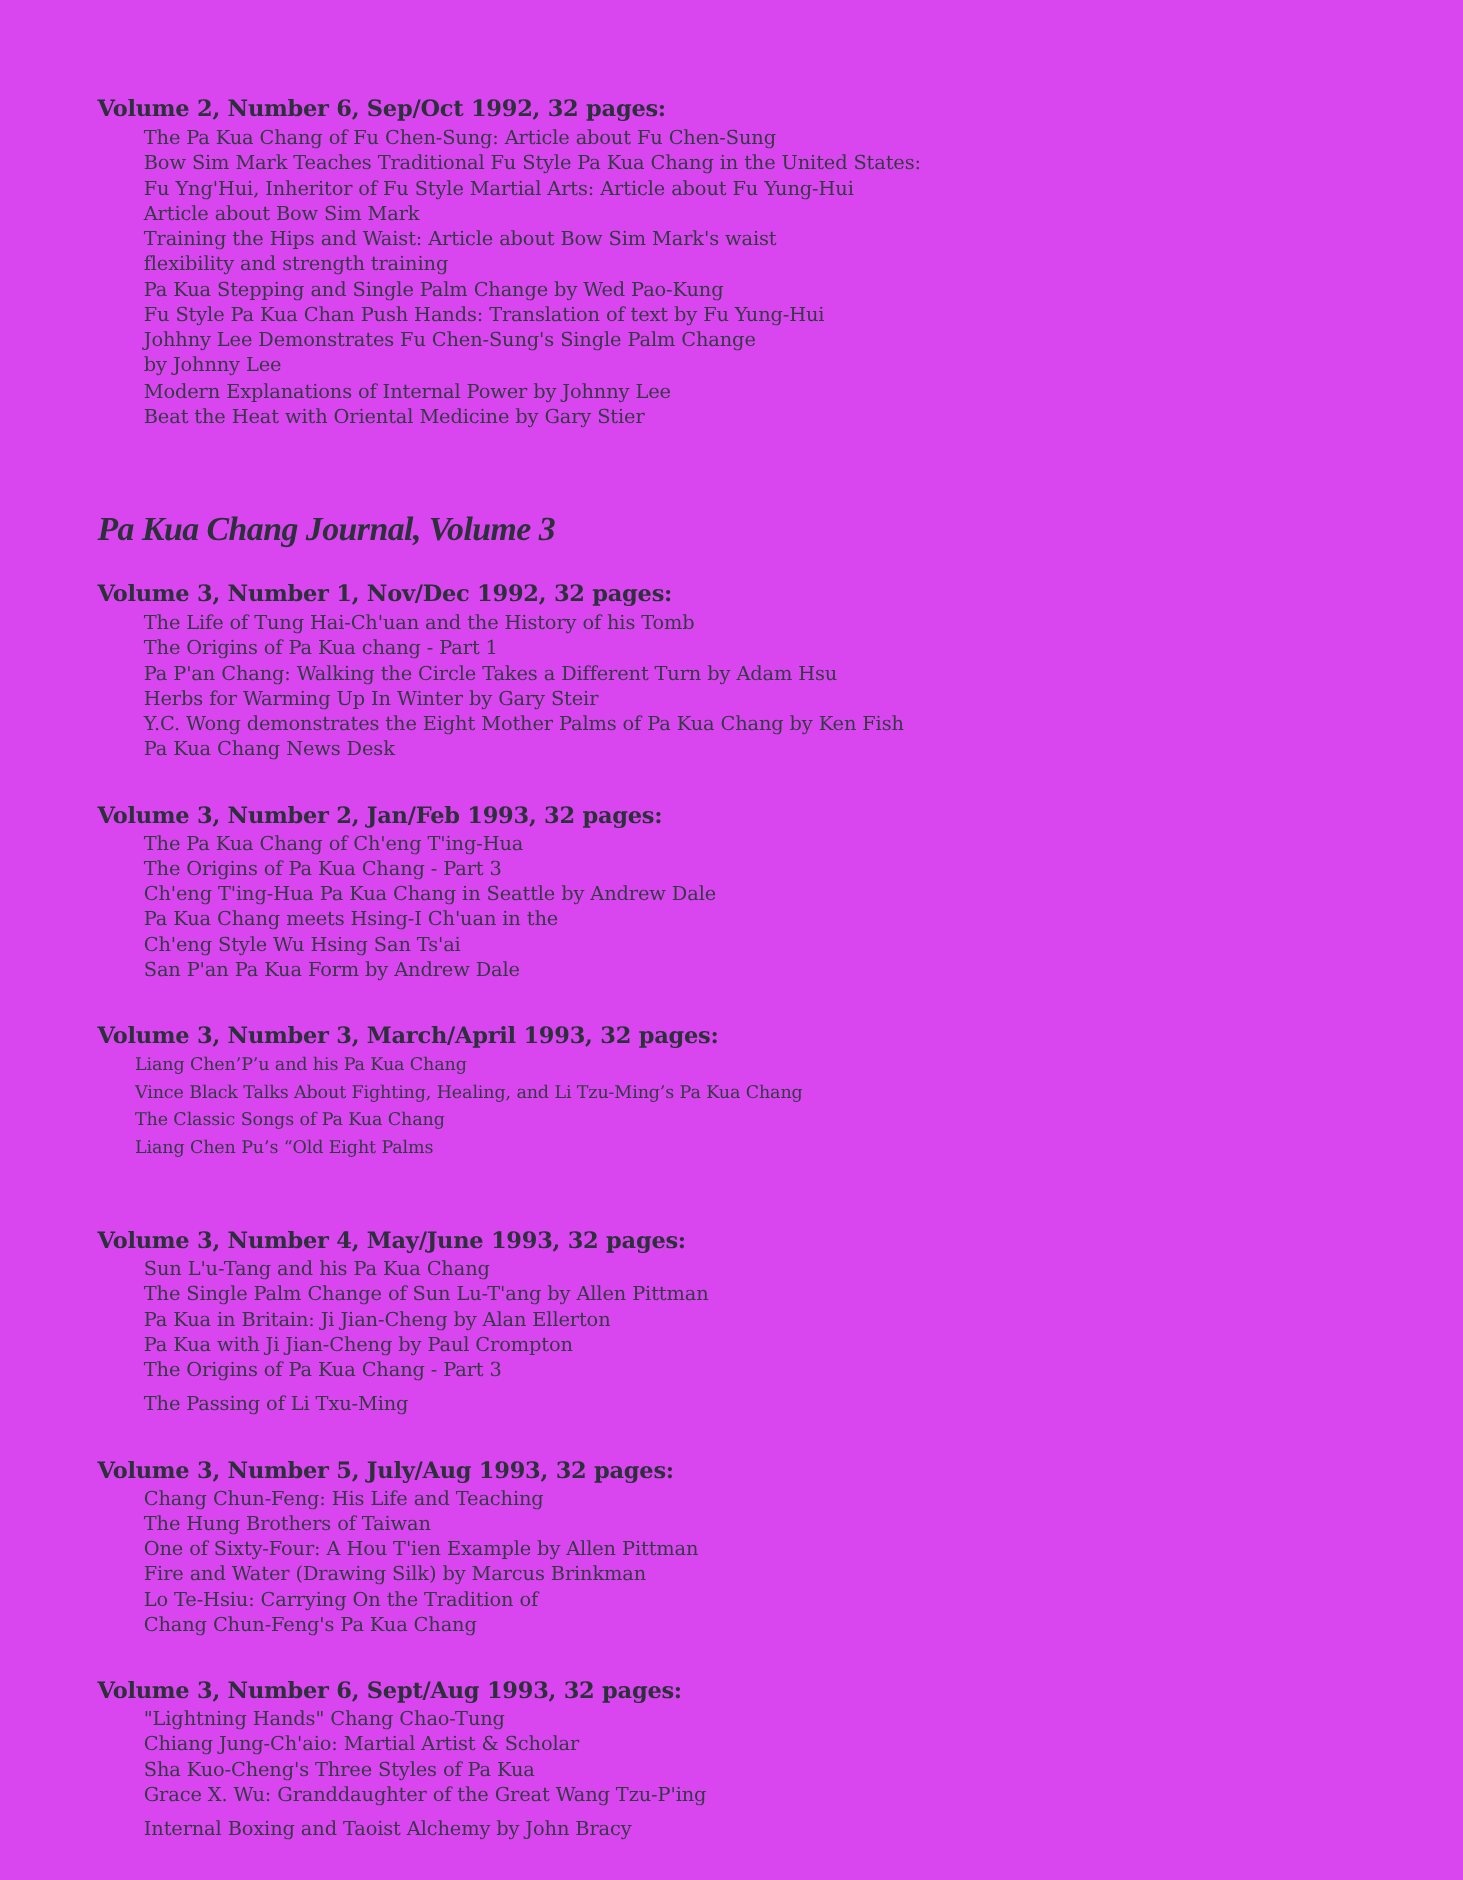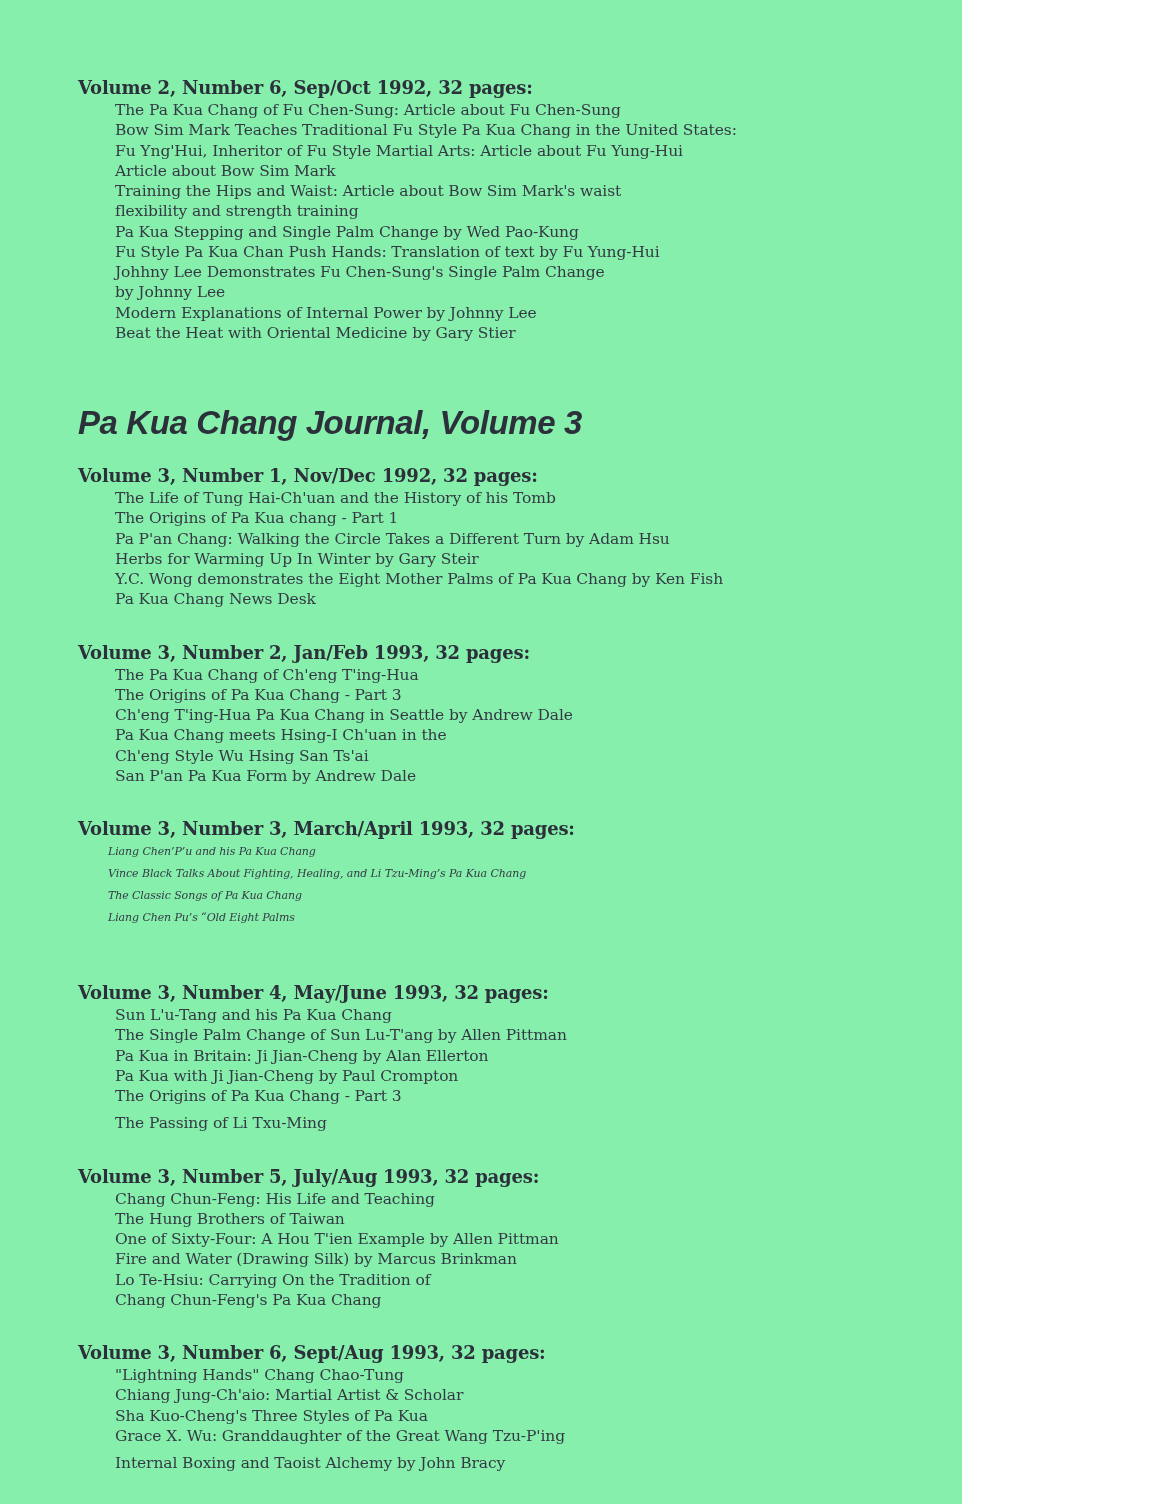--- a/index.html
+++ b/index.html
@@ -2,24 +2,24 @@
 <html><head>
 <meta charset="utf-8">
 <style>
   html, body {
     margin: 0;
     padding: 0;
     background: #ffffff;
   }
   .page {
     position: relative;
-    width: 962px;
+    width: 1170px;
     height: 1504px;
     box-sizing: border-box;
-    background: #86efac;
+    background: #d946ef;
     padding: 76px 92px 0 78px;
     overflow: hidden;
     font-family: "DejaVu Serif", serif;
     color: #343a44;
   }
   .toc-section {
     margin: 0 0 31px 0;
   }
   .toc-section.gap-after {
     margin-bottom: 52px;
@@ -41,36 +41,35 @@
   .toc-item {
     font-size: 15.5px;
     line-height: 20.25px;
     letter-spacing: -0.1px;
     white-space: nowrap;
   }
   .toc-section.emphasis .item-list {
     padding-left: 30px;
   }
   .toc-section.emphasis .toc-item {
-    font-size: 11px;
+    font-size: 14px;
     line-height: 22px;
-    font-style: italic;
   }
   .toc-item.item-gap-top {
     margin-top: 7px;
   }
   .journal-title {
     margin: 63px 0 24px 0;
-    font-size: 33px;
+    font-size: 27px;
     line-height: 34px;
     font-weight: bold;
     font-style: italic;
     letter-spacing: -0.4px;
     color: #2b303a;
-    font-family: Liberation Sans, sans-serif;
+    font-family: Liberation Serif, serif;
   }
 </style>
 </head>
 <body>
 
 <div class="page">
   <div id="sections-top">
       <section class="toc-section">
         <h2 class="section-heading">Volume 2, Number 6, Sep/Oct 1992, 32 pages:</h2>
         <ul class="item-list">

